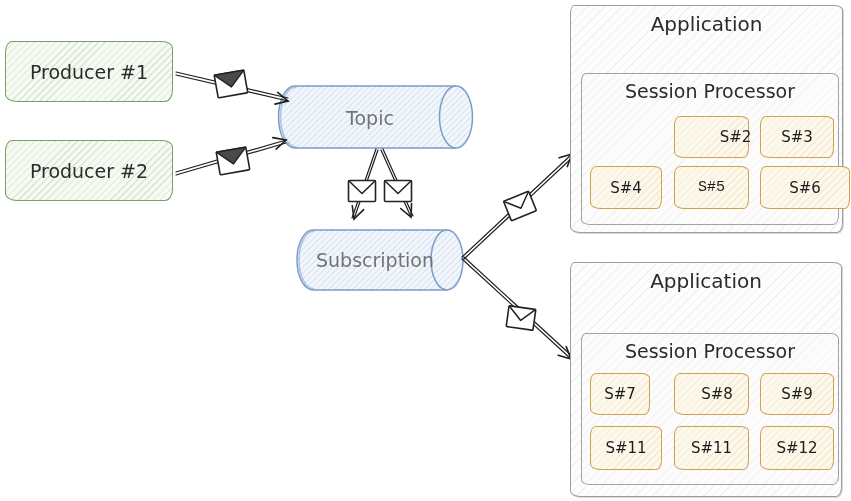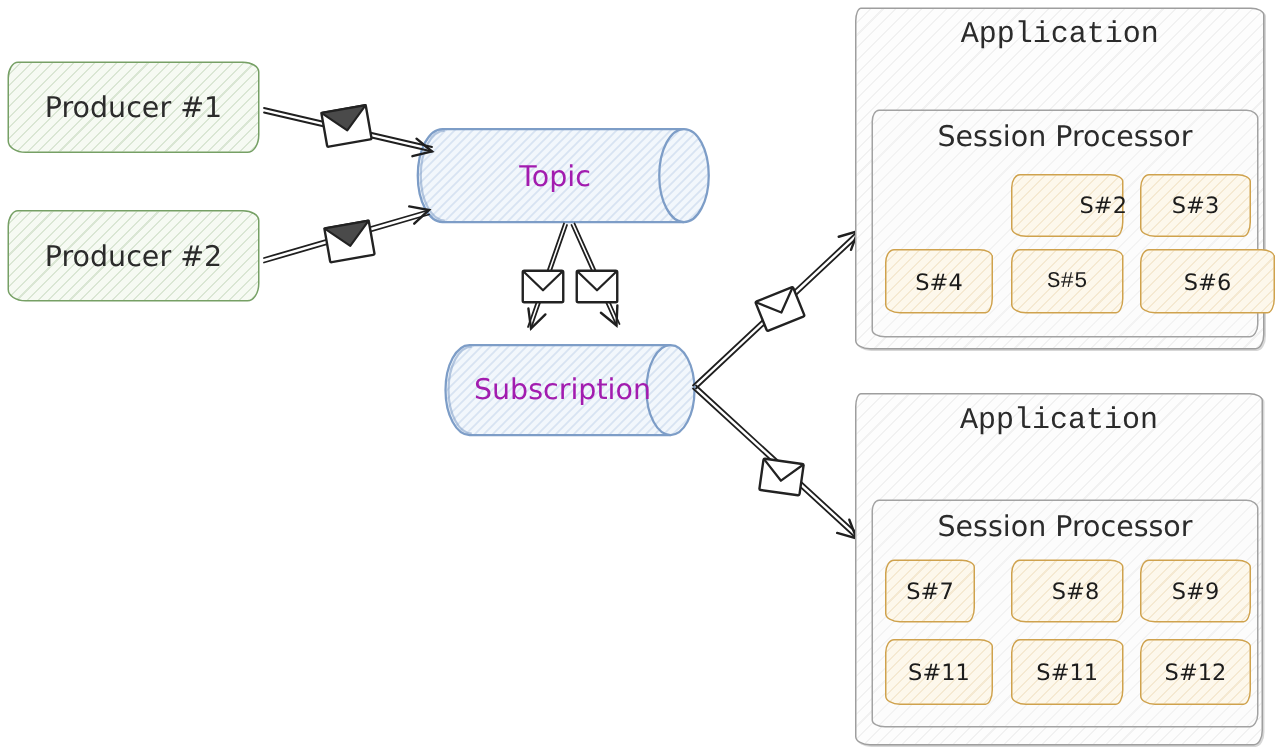--- a/index.html
+++ b/index.html
@@ -21,29 +21,29 @@
     border:1.6px solid #9e9e9e;
     border-radius:4px 9px 6px 10px/9px 5px 10px 6px;
     background:repeating-linear-gradient(135deg, rgba(90,90,90,0.07) 0 1px, transparent 1px 6px), #fdfdfd;
     box-shadow:1px 1px 0 rgba(140,140,140,0.35);
   }
   .procbox{
     border:1.5px solid #a2a2a2;
     border-radius:5px 8px 6px 9px/8px 6px 9px 5px;
     background:repeating-linear-gradient(135deg, rgba(90,90,90,0.055) 0 1px, transparent 1px 6px), #fcfcfc;
   }
-  .apptitle{position:absolute;top:6px;left:0;right:0;text-align:center;font-size:20px;font-family:Liberation Mono, monospace;}
+  .apptitle{position:absolute;top:6px;left:0;right:0;text-align:center;font-size:20px;}
   .proctitle{position:absolute;top:6px;left:0;right:0;text-align:center;font-size:19px;}
   .session{
     border:1.6px solid #cfa24d;
     border-radius:6px 9px 5px 10px/9px 5px 10px 6px;
     background:repeating-linear-gradient(135deg, rgba(205,160,80,0.17) 0 1px, transparent 1px 5px), #fdf8ec;
     font-size:15px;color:#1c1c1c;
   }
-  .cyl-label{position:absolute;display:flex;align-items:center;justify-content:center;font-size:19px;color:#a21caf;}
+  .cyl-label{position:absolute;display:flex;align-items:center;justify-content:center;font-size:19px;color:#737373;}
 
   .thin{stroke:#1f1f1f;stroke-width:1.2;fill:none;stroke-linecap:round;}
   .cylstroke{stroke:#7d9dc7;stroke-width:1.5;fill:none;}
   .env-rect{fill:#ffffff;stroke:#222222;stroke-width:1.6;}
   .env-flap{fill:none;stroke:#222222;stroke-width:1.5;stroke-linejoin:round;}
   .env-flap-dark{fill:#4a4a4a;stroke:#222222;stroke-width:1.4;stroke-linejoin:round;}
 </style>
 </head>
 <body>
 

